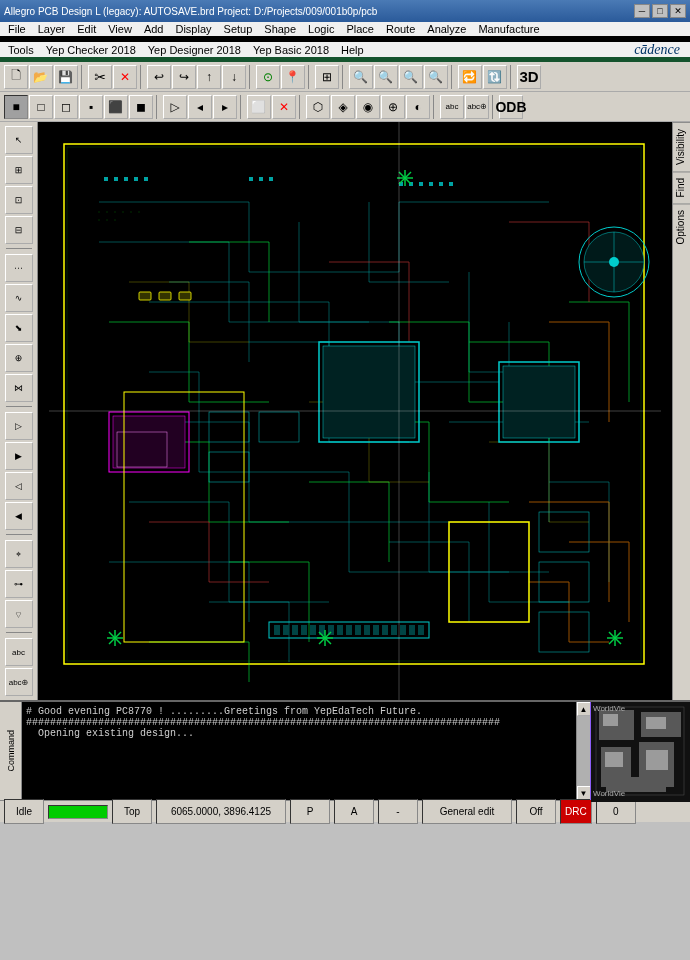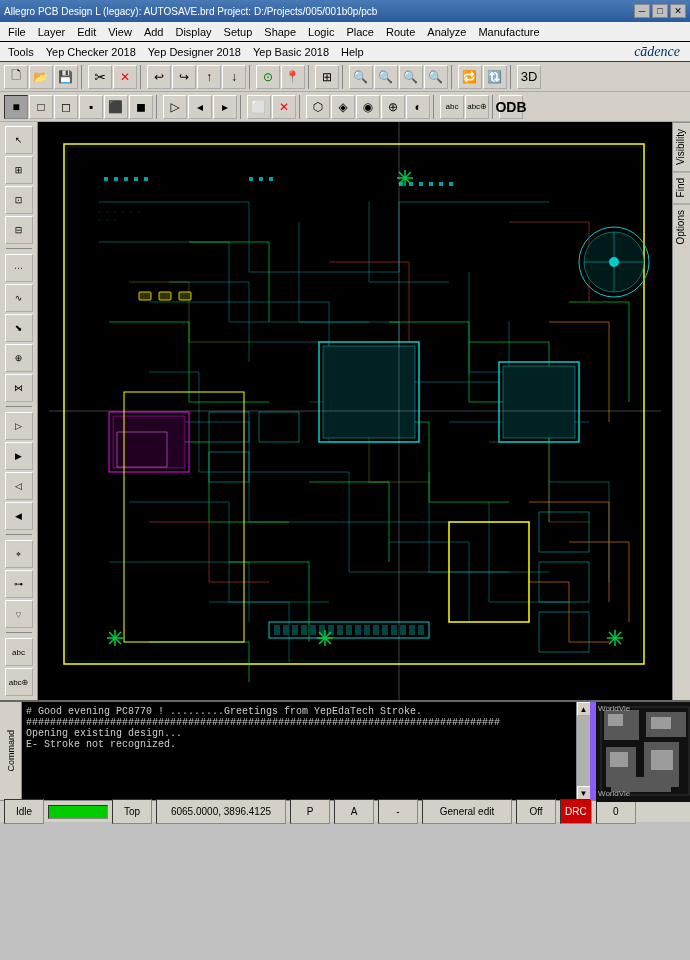--- a/index.html
+++ b/index.html
@@ -25,38 +25,38 @@
       cursor: pointer; color: #000;
     }
 
     
     #menu-bar {
       background: #f0f0f0;
       height: 20px;
       display: flex;
       align-items: center;
       padding: 0 2px;
-      border-bottom: 1px solid #000000;
+      border-bottom: 6px solid #000000;
       gap: 0;
     }
     .menu-item {
       padding: 2px 6px;
       font-size: 11px;
       cursor: pointer;
       white-space: nowrap;
     }
 
     
     #menu-bar2 {
       background: #f0f0f0;
       height: 20px;
       display: flex;
       align-items: center;
       padding: 0 2px;
-      border-bottom: 1px solid #14532d;
+      border-bottom: 5px solid #14532d;
       gap: 0;
     }
 
     
     #cadence-logo {
       margin-left: auto;
       padding-right: 8px;
       font-size: 14px;
       font-style: italic;
       color: #003366;
@@ -192,21 +192,21 @@
     .scroll-track {
       flex: 1;
       width: 14px;
       background: #b0b0b0;
     }
 
     
     #minimap {
       width: 100px;
       background: #0c4a6e;
-      border-left: 6px solid #8b5cf6;
+      border-left: 1px solid #8b5cf6;
       position: relative;
     }
     #minimap-label {
       position: absolute;
       bottom: 2px;
       left: 2px;
       font-size: 8px;
       color: #aaa;
       writing-mode: vertical-rl;
       transform: rotate(180deg);
@@ -245,21 +245,21 @@
     
     #pcb-svg {
       width: 100%;
       height: 100%;
     }
   </style>
 </head>
 <body>
 
 <div id="title-bar">
-  <span style="font-size:10px;">Allegro PCB Design L (legacy): AUTOSAVE.brd  Project: D:/Projects/005/001b0p/pcb</span>
+  <span style="font-size:10px;">Allegro PCB Design L (legacy): AUTOSAVE.brd  Project: D:/Projects/009/001b0p/pcb</span>
   <div class="window-controls">
     <div class="win-btn">─</div>
     <div class="win-btn">□</div>
     <div class="win-btn">✕</div>
   </div>
 </div>
 
 <div id="menu-bar">
   <span class="menu-item">File</span>
   <span class="menu-item">Layer</span>
@@ -304,21 +304,21 @@
   <div class="tb-btn">⊞</div>
   <div class="tb-sep"></div>
   <div class="tb-btn">🔍</div>
   <div class="tb-btn">🔍</div>
   <div class="tb-btn">🔍</div>
   <div class="tb-btn">🔍</div>
   <div class="tb-sep"></div>
   <div class="tb-btn">🔁</div>
   <div class="tb-btn">🔃</div>
   <div class="tb-sep"></div>
-  <div class="tb-btn" style="font-size:13px;font-weight:normal;">3D</div>
+  <div class="tb-btn" style="font-size:15px;font-weight:bold;">3D</div>
 </div>
 
 <div class="toolbar-row2">
   <div class="tb-btn tb-btn-active" style="background:#a0a0a0;">■</div>
   <div class="tb-btn">□</div>
   <div class="tb-btn">◻</div>
   <div class="tb-btn">▪</div>
   <div class="tb-btn">⬛</div>
   <div class="tb-btn">◼</div>
   <div class="tb-sep"></div>
@@ -566,24 +566,23 @@
   </div>
 </div>
 
 <div style="display:flex; height:100px; border-top:2px solid #666;">
 
   <div id="console-left">
     <span class="console-label">Command</span>
   </div>
 
   <div id="console-text">
-    <div style="color:#cccccc;"># Good evening PC8770 !      .........Greetings from YepEdaTech Stroke.</div>
+    <div style="color:#cccccc;"># Good evening PC8770 !      .........Greetings from YepEdaTech Future.</div>
     <div style="color:#cccccc;">###############################################################################</div>
-    <div style="color:#cccccc;">Opening existing design...</div>
-    <div style="color:#cccccc;">E- Stroke not recognized.</div>
+    <div style="color:#cccccc;margin-left:12px;">Opening existing design...</div>
   </div>
 
   <div id="console-scrollbar">
     <div class="scroll-arrow">▲</div>
     <div class="scroll-track"></div>
     <div class="scroll-arrow">▼</div>
   </div>
 
   <div id="minimap">
     <svg width="100" height="100" viewBox="0 0 100 100">

